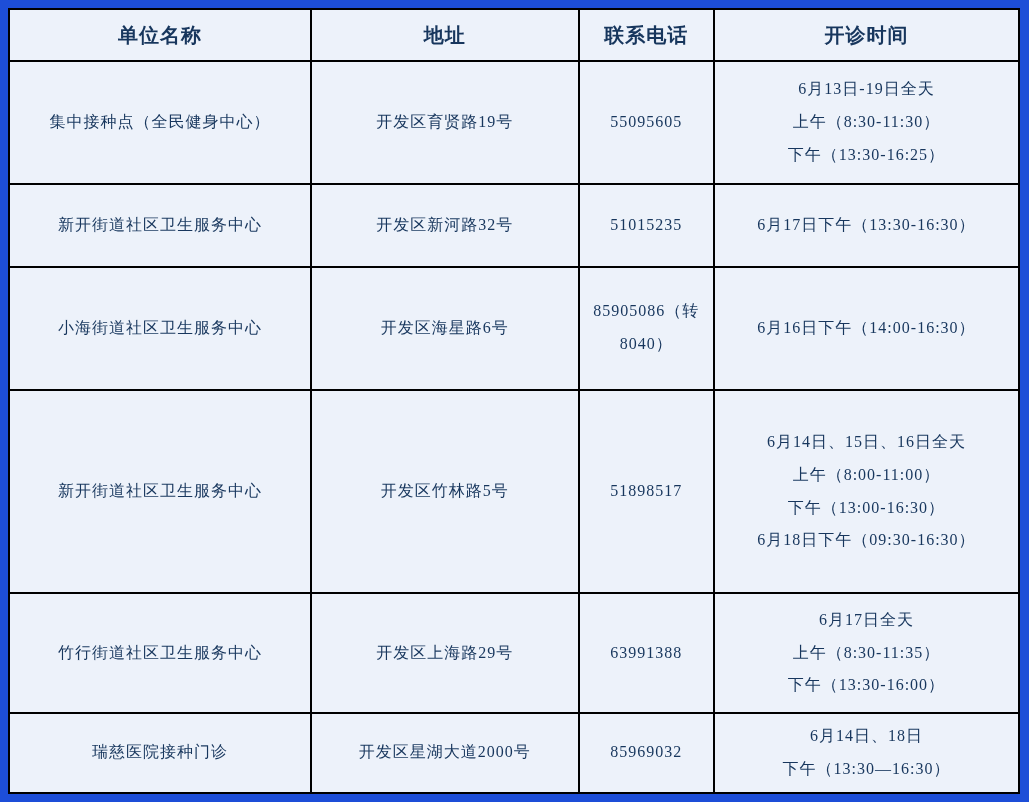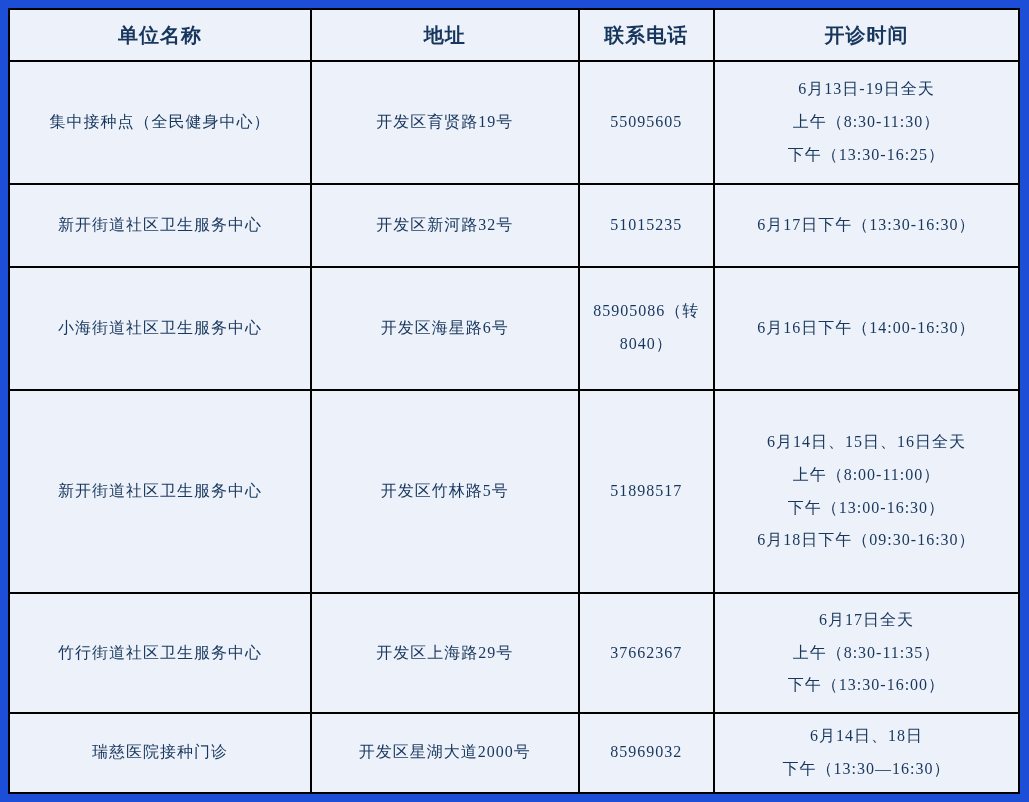--- a/index.html
+++ b/index.html
@@ -104,21 +104,21 @@
           <td class="col-hours">
             <div class="hours-line">6月14日、15日、16日全天</div>
             <div class="hours-line">上午（8:00-11:00）</div>
             <div class="hours-line">下午（13:00-16:30）</div>
             <div class="hours-line">6月18日下午（09:30-16:30）</div>
           </td>
         </tr>
         <tr>
           <td class="col-name">竹行街道社区卫生服务中心</td>
           <td class="col-address">开发区上海路29号</td>
-          <td class="col-phone">37662367</td>
+          <td class="col-phone">63991388</td>
           <td class="col-hours">
             <div class="hours-line">6月17日全天</div>
             <div class="hours-line">上午（8:30-11:35）</div>
             <div class="hours-line">下午（13:30-16:00）</div>
           </td>
         </tr>
         <tr>
           <td class="col-name">瑞慈医院接种门诊</td>
           <td class="col-address">开发区星湖大道2000号</td>
           <td class="col-phone">85969032</td>

